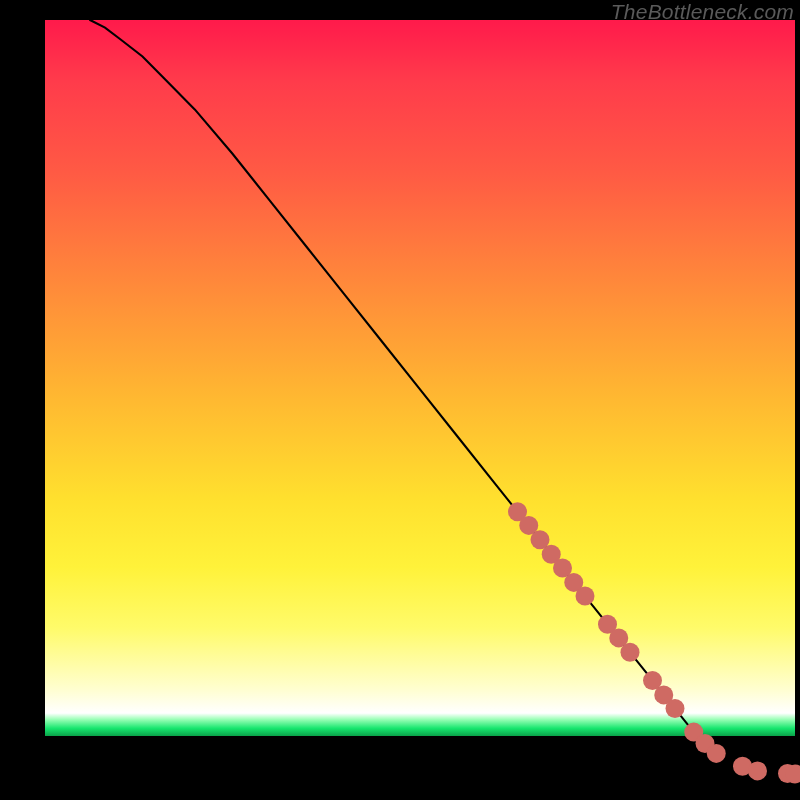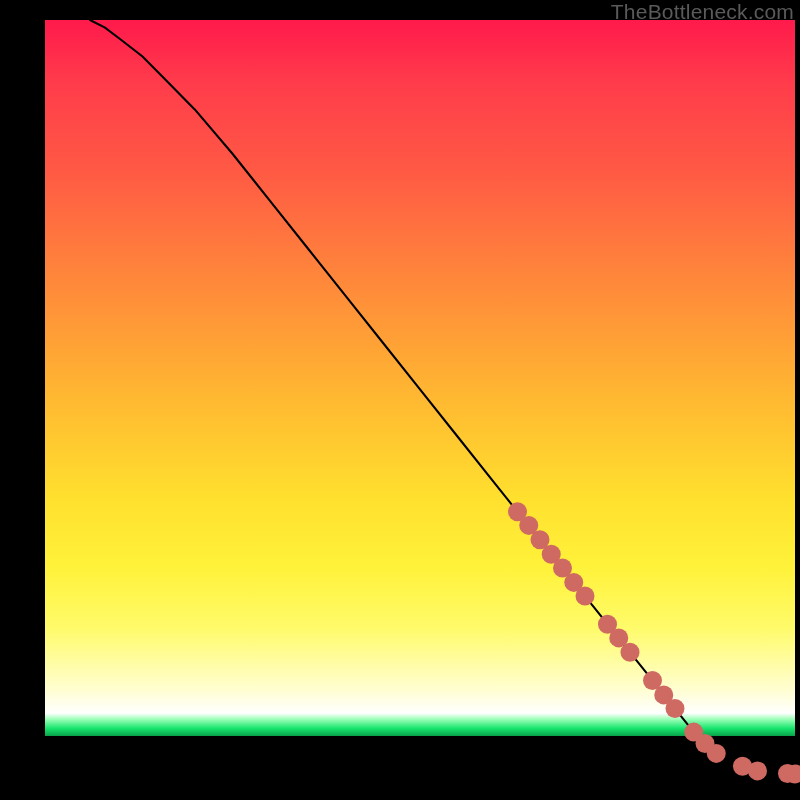--- a/index.html
+++ b/index.html
@@ -45,20 +45,21 @@
   }
   .watermark {
     position: absolute;
     top: 0px;
     right: 6px;
     color: #5a5a5a;
     font-size: 21px;
     font-weight: 500;
     letter-spacing: 0.2px;
     user-select: none;
+    font-style: italic;
   }
   svg.curve {
     position: absolute;
     left: 0;
     top: 0;
     width: 750px;
     height: 760px;
     overflow: visible;
   }
 </style>

